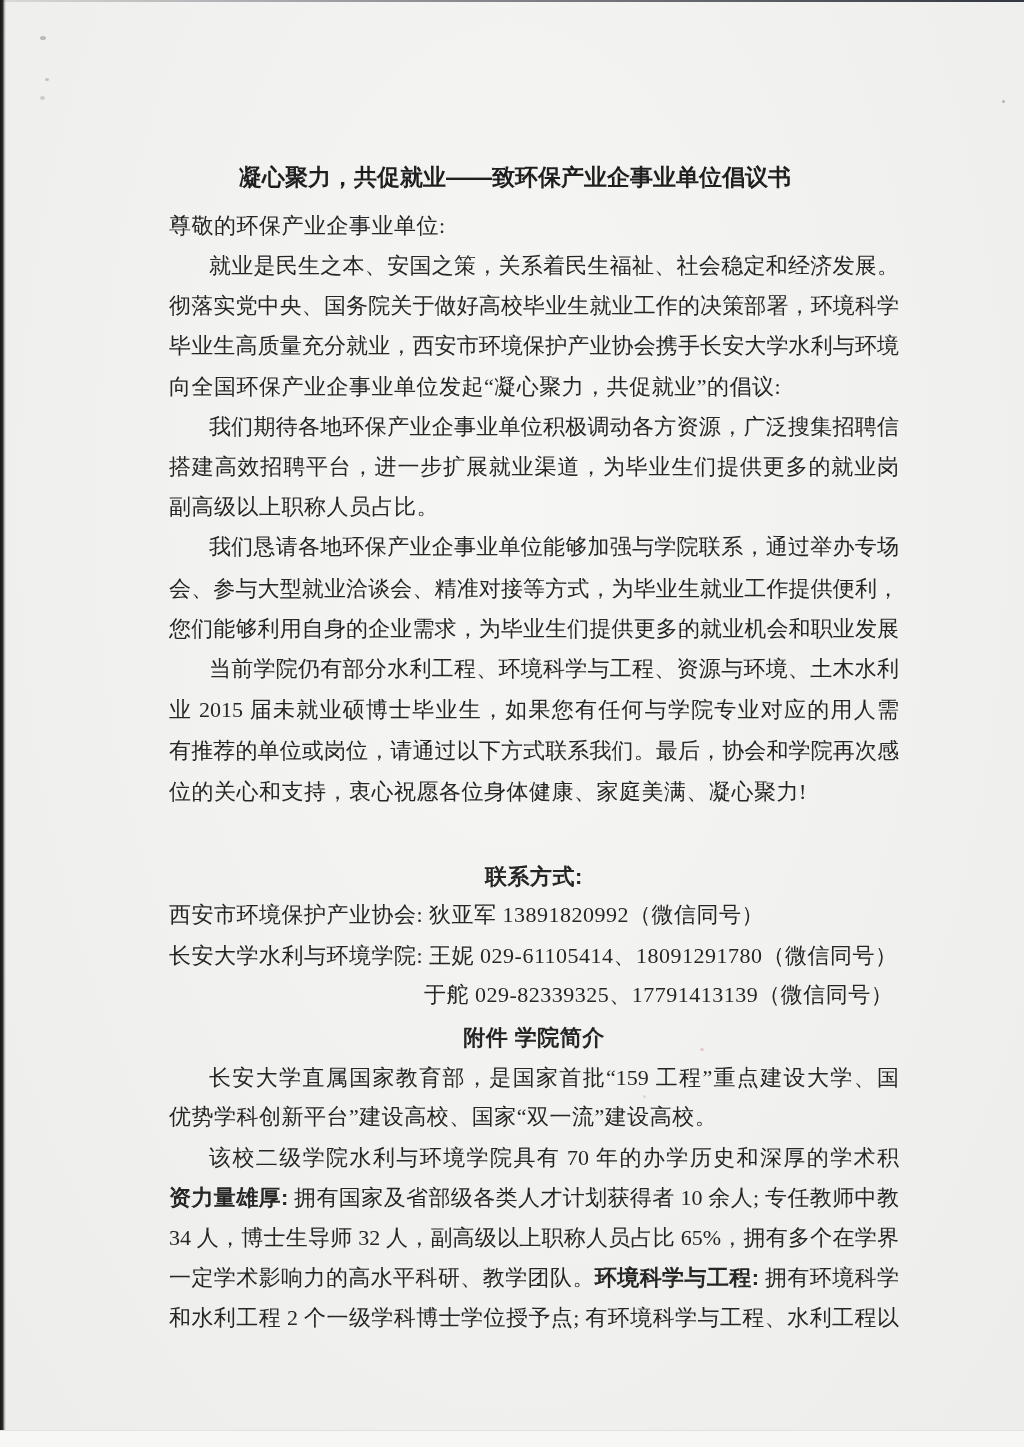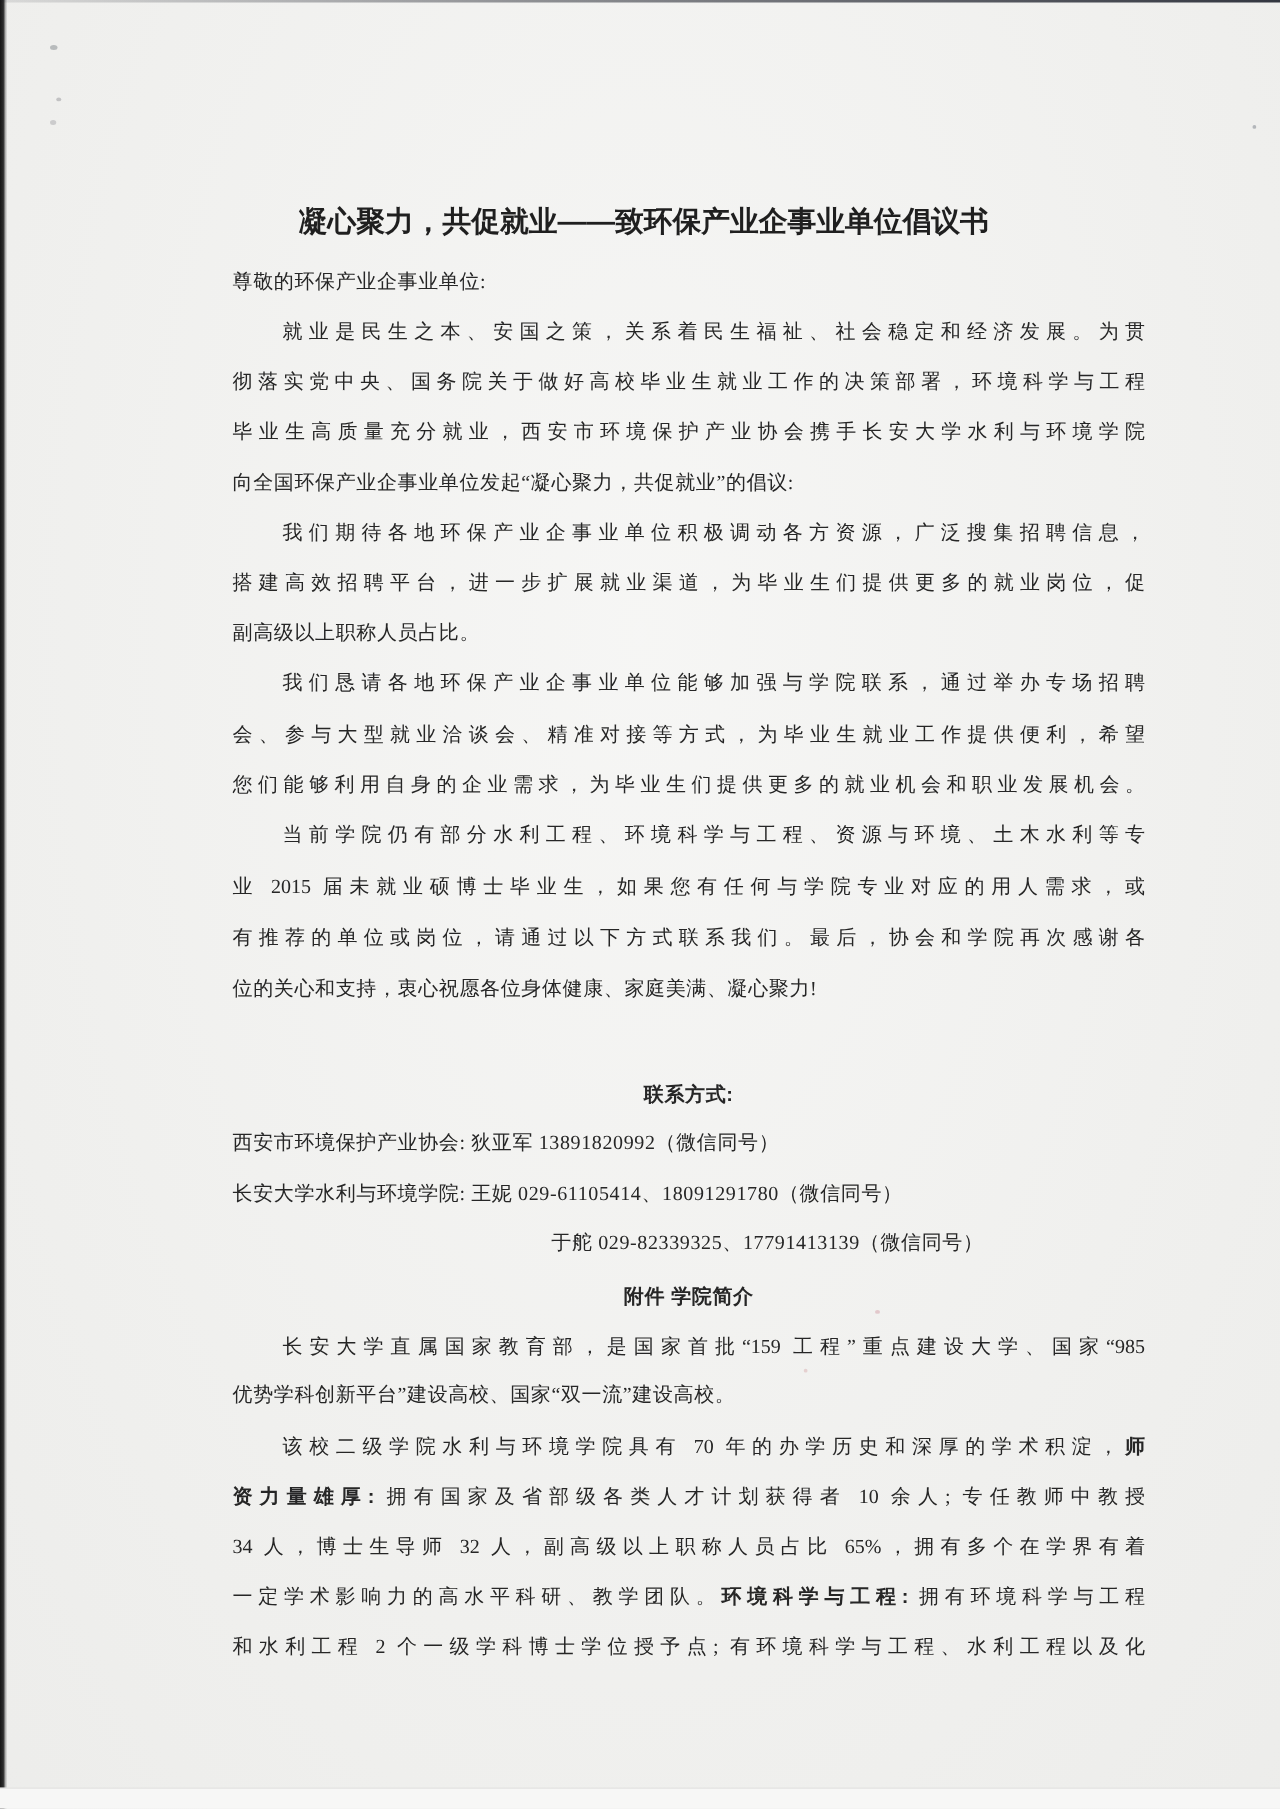--- a/index.html
+++ b/index.html
@@ -21,22 +21,22 @@
   .edge-top{
     position:absolute;left:0;top:0;width:1024px;height:2px;
     background:linear-gradient(90deg, rgba(25,28,38,0.10) 0%, rgba(25,28,38,0.45) 40%, rgba(18,22,34,0.85) 100%);
   }
   .edge-bottom{
     position:absolute;left:0;bottom:0;width:1024px;height:16px;
     background:#f7f7f6;border-top:1px solid rgba(185,185,183,0.35);
   }
   .speck{position:absolute;border-radius:50%;}
   .ln{
-    position:absolute;left:186px;width:730px;height:30px;
-    font-size:16px;line-height:30px;letter-spacing:0.5px;
+    position:absolute;left:169px;width:730px;height:30px;
+    font-size:22px;line-height:30px;letter-spacing:0.5px;
     white-space:nowrap;
   }
   .jf{
     white-space:normal;
     text-align:justify;text-align-last:justify;
     -moz-text-align-last:justify;
     text-justify:inter-character;
     letter-spacing:0;
     overflow:hidden;
   }

